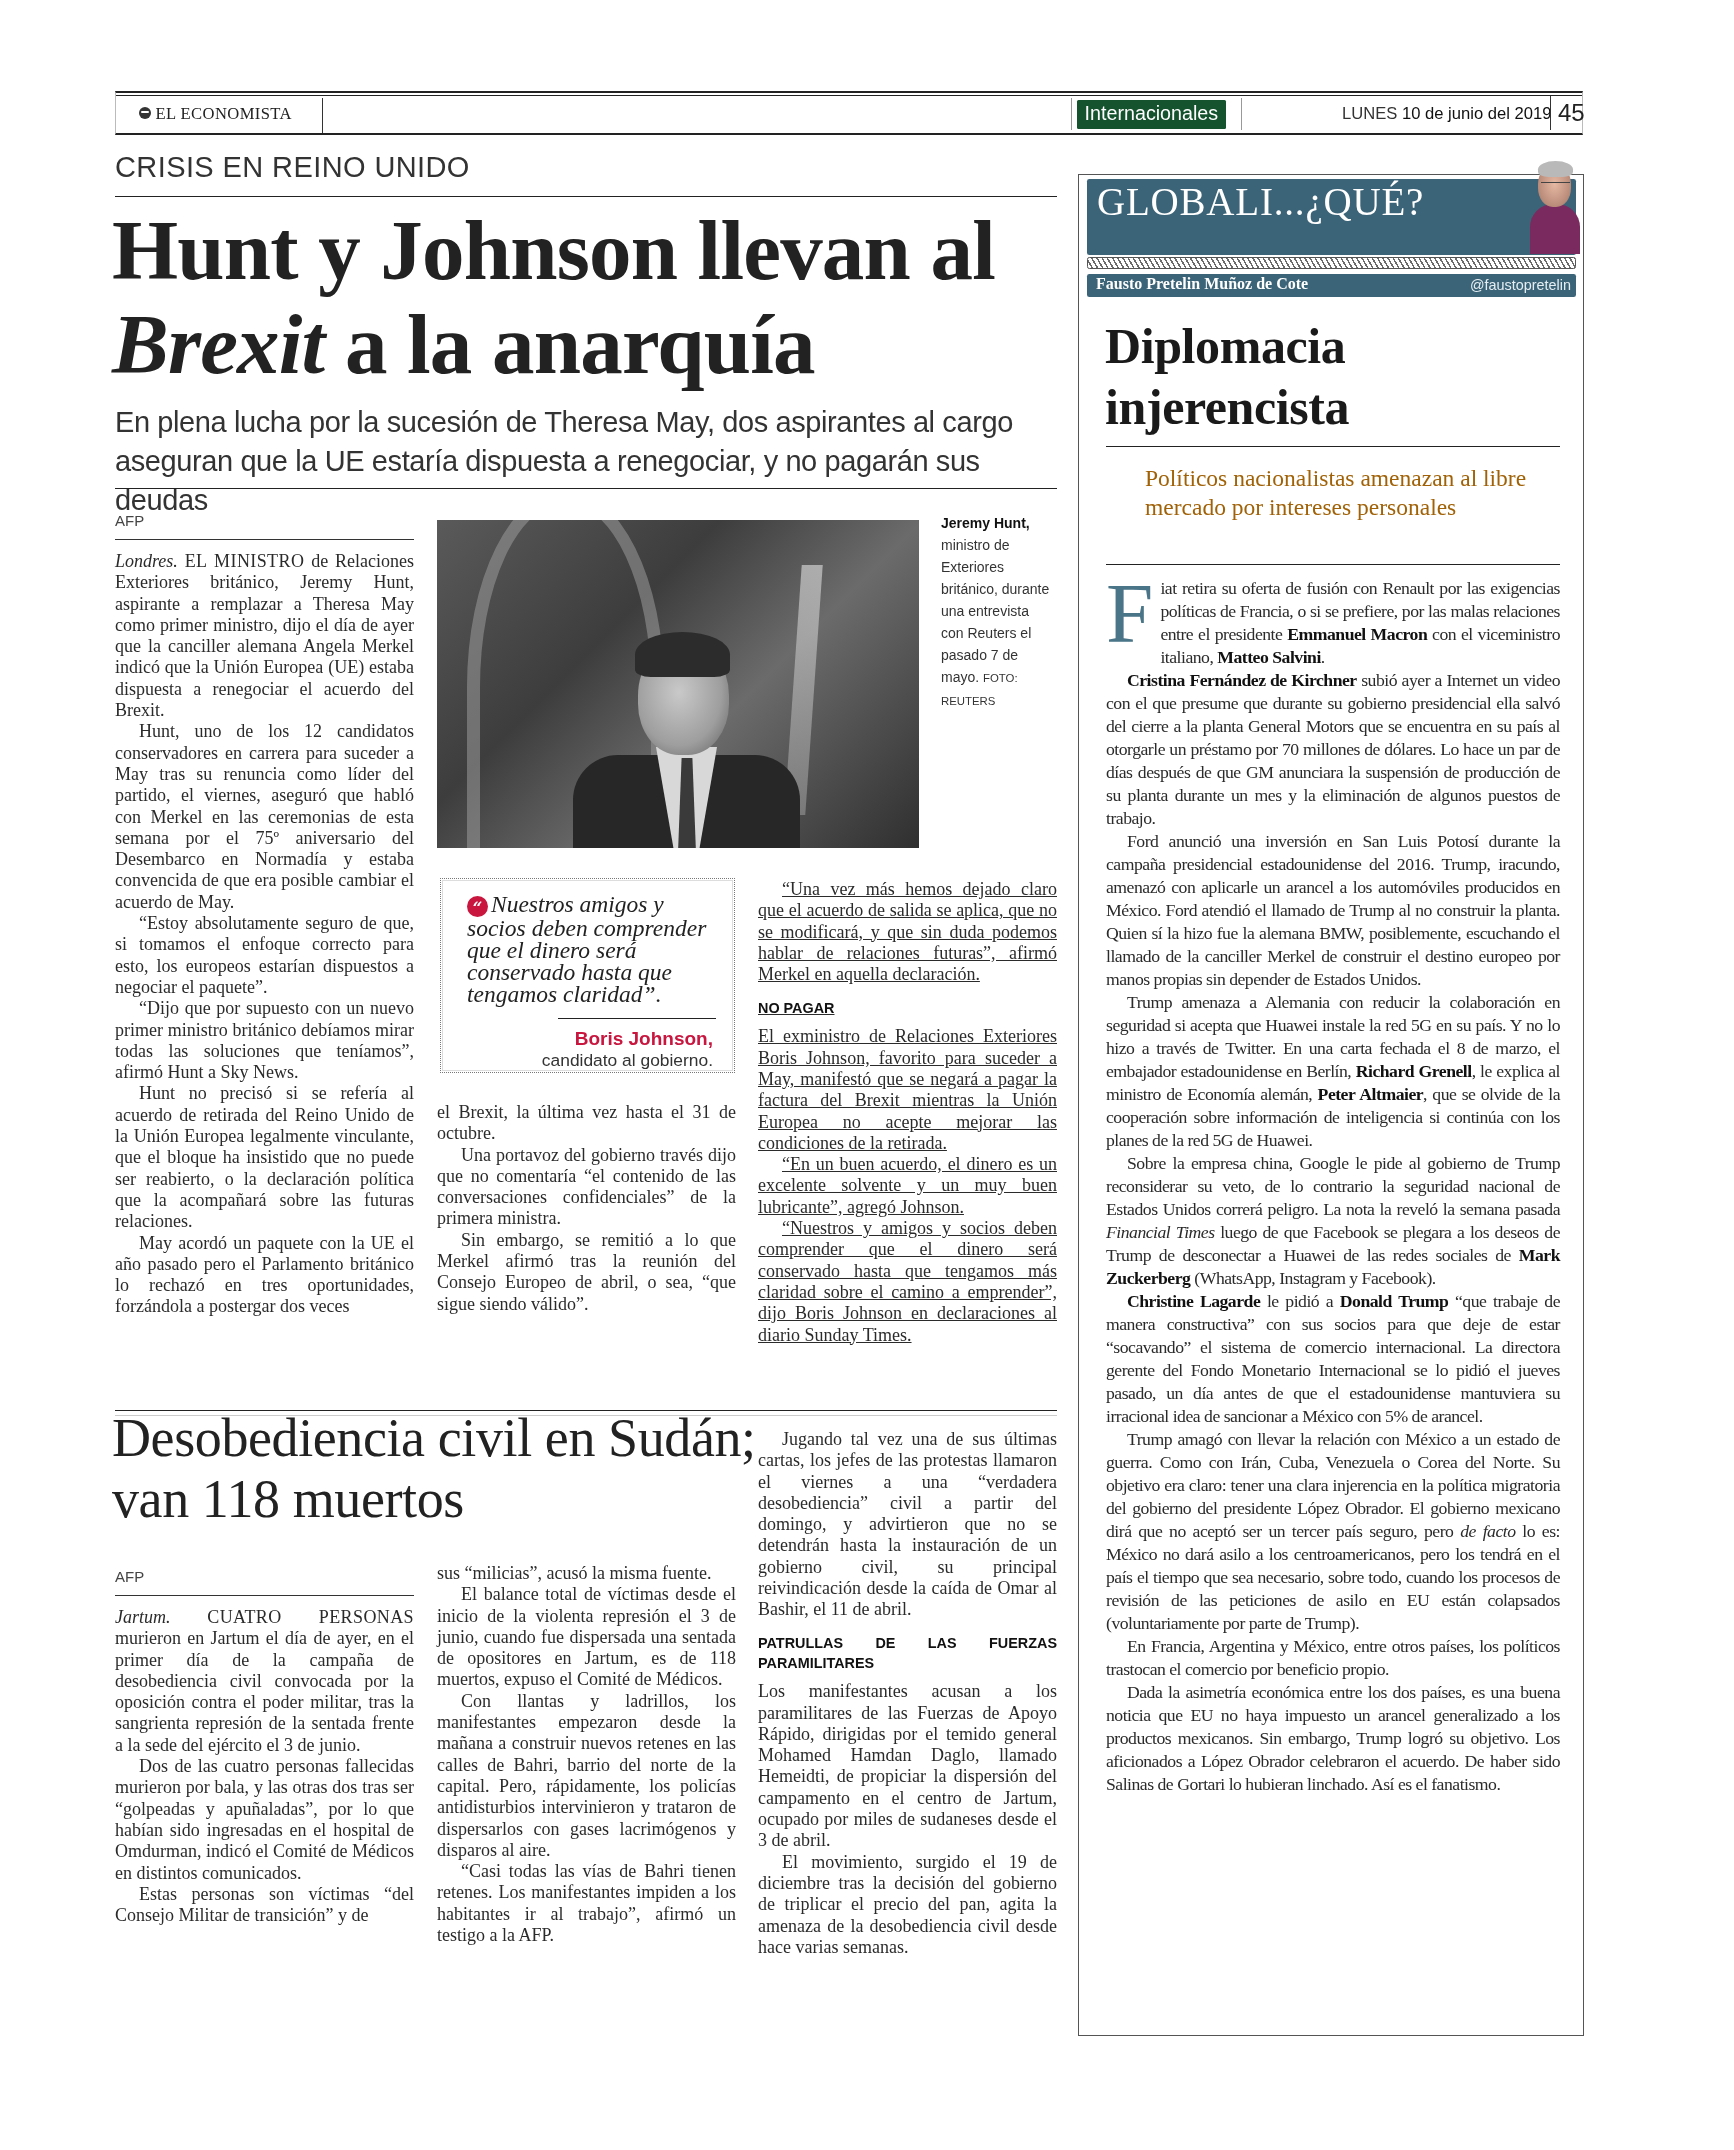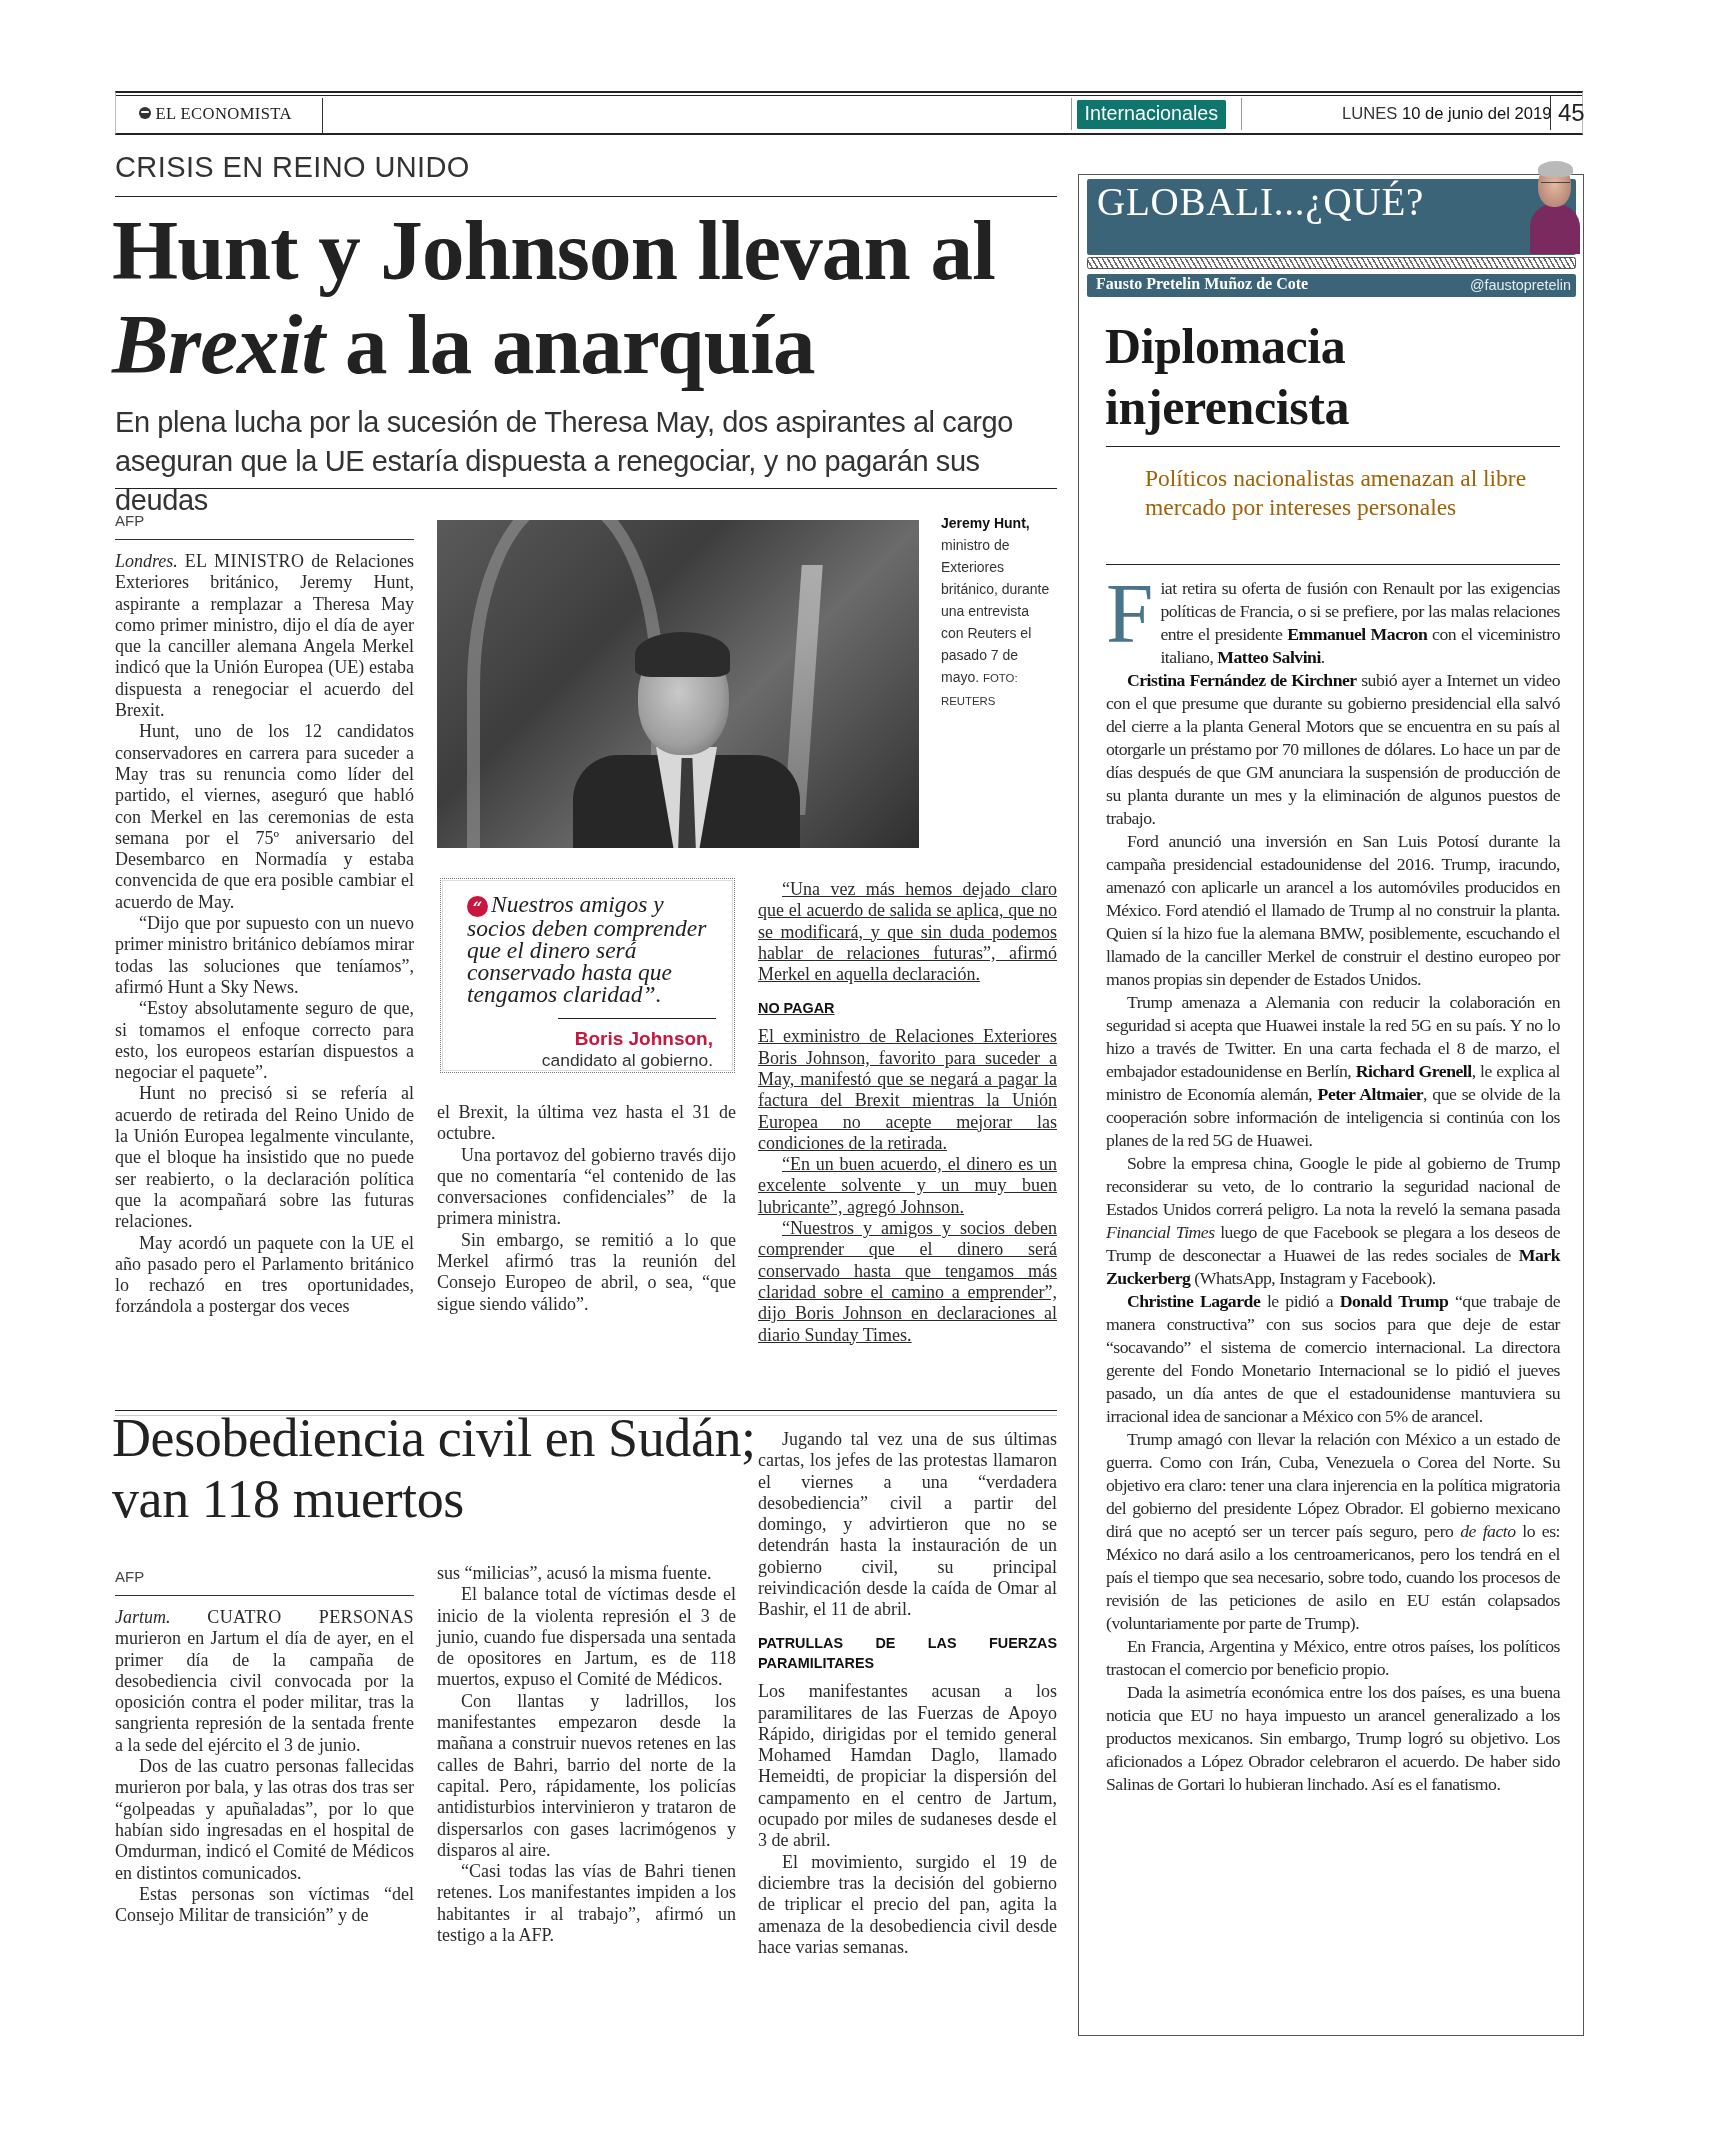--- a/index.html
+++ b/index.html
@@ -10,21 +10,21 @@
   .sans  { font-family: "Liberation Sans", "DejaVu Sans", sans-serif; }
 
   
   #masthead { position: absolute; left: 115px; top: 91px; width: 1468px; height: 44px;
     border-top: 2.3px solid #222; border-bottom: 2.3px solid #222; border-left: 0.8px solid #bbb; border-right: 0.8px solid #bbb; padding-left: 12px; }
   #masthead::before { content: ""; position: absolute; left: 0; right: 0; top: 2.3px; border-top: 0.8px solid #222; }
   #brand { position: absolute; left: 23px; top: 10.6px; font-size: 16.6px; letter-spacing: 0.4px; color: #222; }
   #brand-icon { display: inline-block; width: 12px; height: 12px; border-radius: 50%; background: #333; vertical-align: -0.8px; margin-right: 4.5px; position: relative; }
   #brand-icon::after { content: ""; position: absolute; left: 2.3px; top: 3.8px; width: 7.6px; height: 2.3px; background: #fff; border-radius: 1.5px; }
   #brand-divider { position: absolute; left: 206px; top: 4.5px; bottom: 0; border-left: 0.8px solid #333; }
-  #section-tag { position: absolute; left: 961px; top: 6.8px; height: 29px; padding: 2.3px 7.6px; background: #0f766e; color: #fff; font-size: 19.7px; border-radius: 1.5px; }
+  #section-tag { position: absolute; left: 961px; top: 6.8px; height: 29px; padding: 2.3px 7.6px; background: #14532d; color: #fff; font-size: 19.7px; border-radius: 1.5px; }
   #section-tag-divider-l { position: absolute; left: 955px; top: 4.5px; bottom: 3px; border-left: 0.8px solid #999; }
   #section-tag-divider-r { position: absolute; left: 1125px; top: 4.5px; bottom: 3px; border-left: 0.8px solid #999; }
   #issue-date { position: absolute; left: 1226px; top: 10.6px; font-size: 16.6px; color: #333; }
   #issue-date b { font-weight: normal; color: #111; }
   #page-num-divider { position: absolute; left: 1434px; top: 3px; bottom: 3px; border-left: 0.8px solid #333; }
   #page-number { position: absolute; left: 1442px; top: 6px; font-size: 24px; color: #222; }
 
   
   #kicker { position: absolute; left: 115px; top: 151px; font-size: 29px; color: #333; letter-spacing: 0.4px; font-weight: 300; }
   .rule { position: absolute; border-top: 1.5px solid #222; }
@@ -122,22 +122,22 @@
 
 <div id="deck" class="sans">En plena lucha por la sucesión de Theresa May, dos aspirantes al cargo aseguran que la UE estaría dispuesta a renegociar, y no pagarán sus deudas</div>
 <div class="rule" style="left:115px; top:488px; width:942px;"></div>
 
 <div class="byline sans" style="left:115px; top:512px;">AFP</div>
 <div class="rule thin" style="left:115px; top:539px; width:299px;"></div>
 
 <div class="body serif" style="left:115px; top:551px; width:299px;">
   <p class="first"><i>Londres.</i> <span class="caps">EL MINISTRO</span><span> de Relaciones Exteriores británico, Jeremy Hunt, aspirante a remplazar a Theresa May como primer ministro, dijo el día de ayer que la canciller alemana Angela Merkel indicó que la Unión Europea (UE) estaba dispuesta a renegociar el acuerdo del Brexit.</span></p>
   <p>Hunt, uno de los 12 candidatos conservadores en carrera para suceder a May tras su renuncia como líder del partido, el viernes, aseguró que habló con Merkel en las ceremonias de esta semana por el 75º aniversario del Desembarco en Normadía y estaba convencida de que era posible cambiar el acuerdo de May.</p>
+  <p>“Estoy absolutamente seguro de que, si tomamos el enfoque correcto para esto, los europeos estarían dispuestos a negociar el paquete”.</p>
   <p>“Dijo que por supuesto con un nuevo primer ministro británico debíamos mirar todas las soluciones que teníamos”, afirmó Hunt a Sky News.</p>
-  <p>“Estoy absolutamente seguro de que, si tomamos el enfoque correcto para esto, los europeos estarían dispuestos a negociar el paquete”.</p>
   <p>Hunt no precisó si se refería al acuerdo de retirada del Reino Unido de la Unión Europea legalmente vinculante, que el bloque ha insistido que no puede ser reabierto, o la declaración política que la acompañará sobre las futuras relaciones.</p>
   <p>May acordó un paquete con la UE el año pasado pero el Parlamento británico lo rechazó en tres oportunidades, forzándola a postergar dos veces</p>
 </div>
 
 <div id="photo">
   <div class="mirror"></div>
   <div class="flag"></div>
   <div class="suit"></div>
   <div class="shirt"></div>
   <div class="tie"></div>

